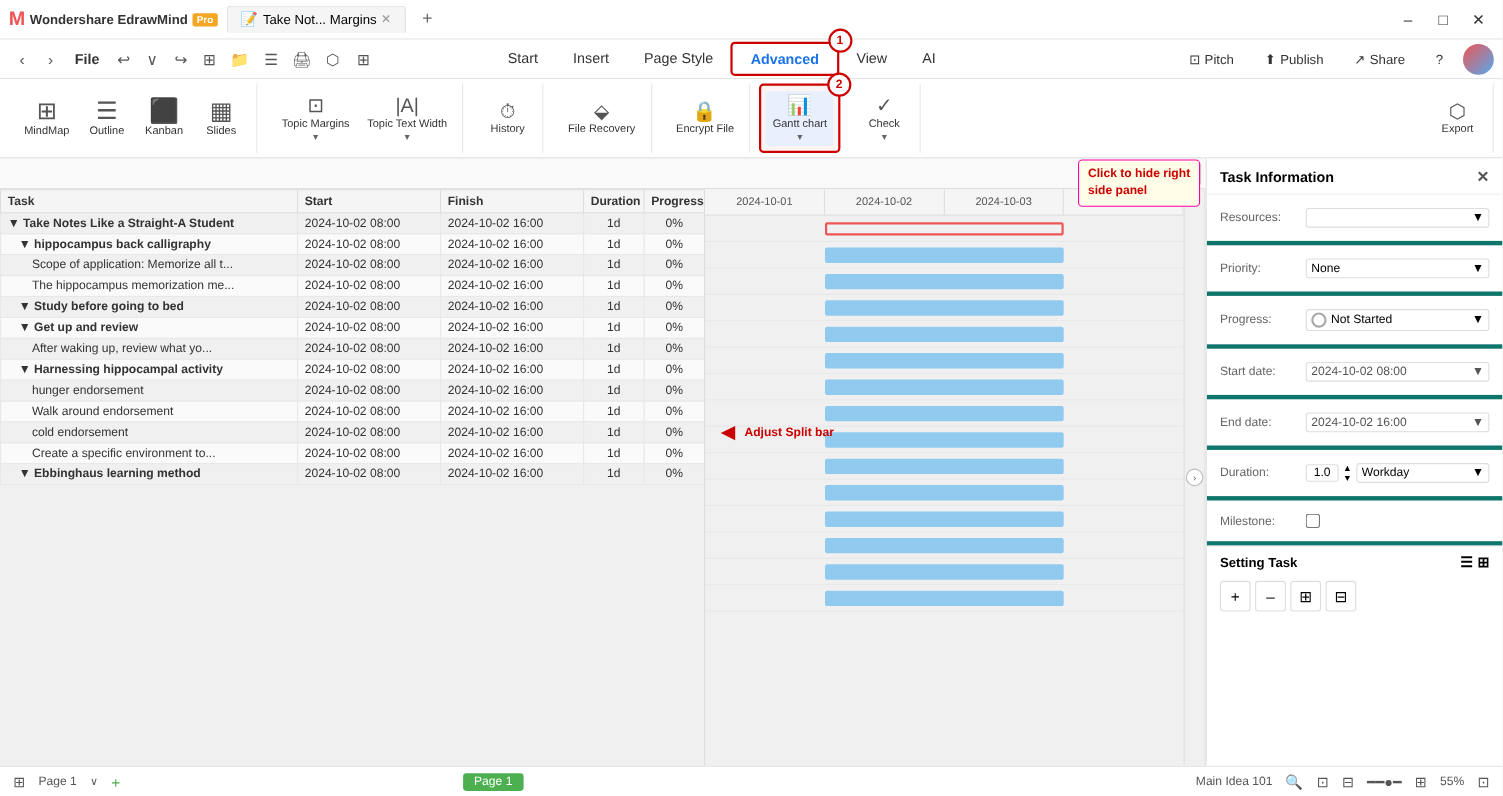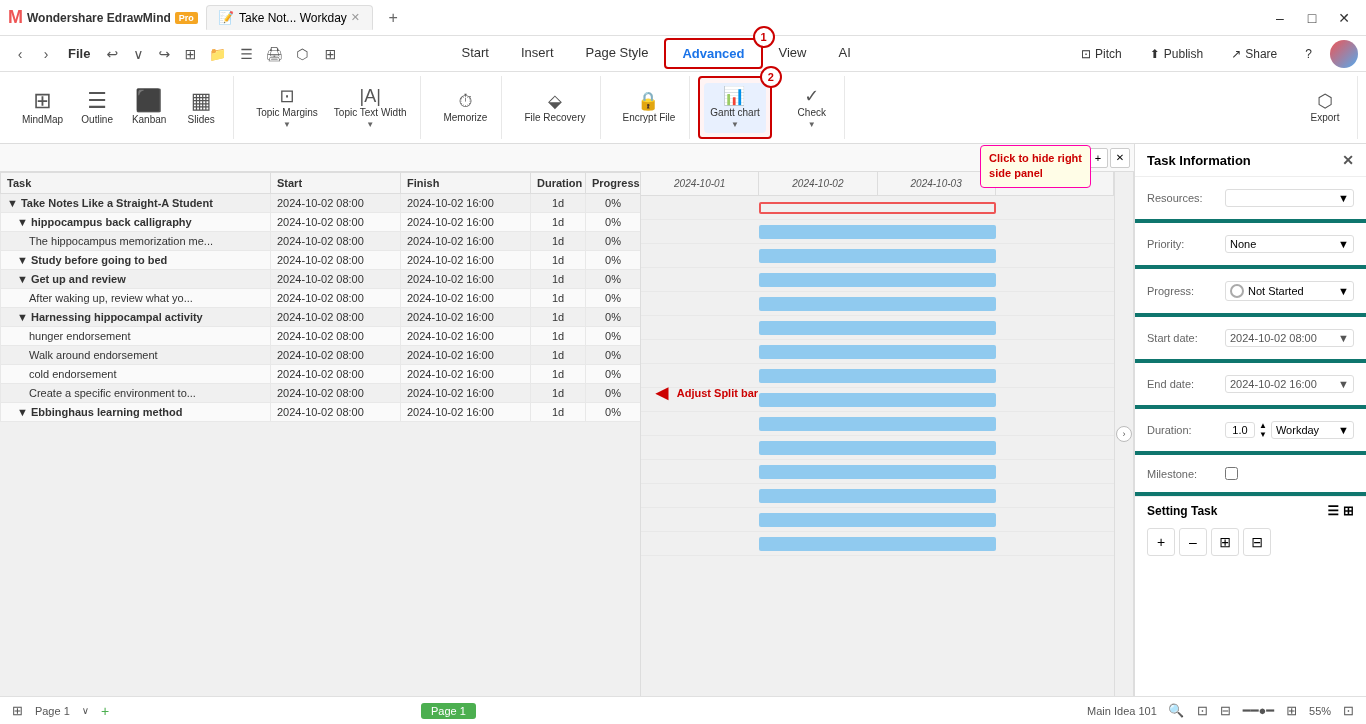--- a/index.html
+++ b/index.html
@@ -71,24 +71,24 @@
     }
     .gantt-table td {
       border: 1px solid #e8e8e8; padding: 3px 6px;
       font-size: 11px; color: #333; white-space: nowrap; overflow: hidden; text-overflow: ellipsis;
       max-width: 0;
     }
     .gantt-table tr:nth-child(even) td { background: #fafafa; }
     .task-indent-0 { font-weight: 600; }
     .task-indent-1 { padding-left: 16px !important; font-weight: 600; }
     .task-indent-2 { padding-left: 28px !important; }
-    .timeline-date { flex: 1; text-align: center; font-size: 10px; color: #555; border-right: 1px solid #ddd; display: flex; align-items: center; justify-content: center; font-style: italic; }
-
-    
-    .right-panel { width: 232px; border-left: 1px solid #ddd; background: #fff; display: flex; flex-direction: column; overflow: hidden; }
+    .timeline-date { flex: 1; text-align: center; font-size: 10px; color: #555; border-right: 1px solid #ddd; display: flex; align-items: center; justify-content: center; }
+
+    
+    .right-panel { width: 270px; border-left: 1px solid #ddd; background: #fff; display: flex; flex-direction: column; overflow: hidden; }
     .right-panel-header { display: flex; align-items: center; justify-content: space-between; padding: 8px 12px; border-bottom: 1px solid #eee; font-size: 13px; font-weight: 600; }
     .panel-section { padding: 8px 12px; border-bottom: 4px solid #0f766e; }
     .panel-row { display: flex; align-items: center; gap: 8px; padding: 4px 0; font-size: 11px; }
     .panel-label { color: #666; min-width: 70px; }
     .panel-select { flex: 1; border: 1px solid #ddd; border-radius: 3px; padding: 2px 4px; font-size: 11px; display: flex; align-items: center; justify-content: space-between; cursor: pointer; }
     .panel-date { flex: 1; border: 1px solid #ddd; border-radius: 3px; padding: 2px 4px; font-size: 11px; color: #555; cursor: pointer; display: flex; align-items: center; justify-content: space-between; }
 
     
     .setting-task-header { display: flex; align-items: center; justify-content: space-between; padding: 6px 12px; font-size: 12px; font-weight: 600; }
     .setting-task-icons { display: flex; gap: 4px; align-items: center; padding: 4px 12px; }
@@ -109,21 +109,21 @@
 <body>
 
 <div class="titlebar">
   <div class="titlebar-app">
     <span style="color:#e55;font-size:18px;">M</span>
     <span>Wondershare EdrawMind</span>
     <span class="pro-badge">Pro</span>
   </div>
   <div class="tab active">
     <span style="color:#4CAF50;font-size:13px;">📝</span>
-    <span>Take Not... Workday</span>
+    <span>Take Not... Margins</span>
     <span style="color:#999;font-size:11px;">✕</span>
   </div>
   <div class="tab-add">+</div>
   <div class="win-controls">
     <div class="win-btn">–</div>
     <div class="win-btn">□</div>
     <div class="win-btn close">✕</div>
   </div>
 </div>
 
@@ -206,21 +206,21 @@
         <span class="ribbon-icon" style="font-size:18px;">|A|</span>
         <span class="ribbon-label">Topic Text Width</span>
         <span style="font-size:8px;color:#666;">▼</span>
       </div>
     </div>
   </div>
 
   <div class="ribbon-group">
     <div class="ribbon-icon-btn">
       <span class="ribbon-icon" style="font-size:18px;">⏱</span>
-      <span class="ribbon-label">Memorize</span>
+      <span class="ribbon-label">History</span>
     </div>
   </div>
 
   <div class="ribbon-group">
     <div class="ribbon-icon-btn">
       <span class="ribbon-icon" style="font-size:18px;">⬙</span>
       <span class="ribbon-label">File Recovery</span>
     </div>
   </div>
 
@@ -300,20 +300,27 @@
       <td style="text-align:center;">0%</td>
     </tr>
               <tr>
       <td class="task-indent-1" style="padding-left:18px;max-width:270px;overflow:hidden;text-overflow:ellipsis;">▼ hippocampus back calligraphy</td>
       <td>2024-10-02 08:00</td>
       <td>2024-10-02 16:00</td>
       <td style="text-align:center;">1d</td>
       <td style="text-align:center;">0%</td>
     </tr>
               <tr>
+      <td class="task-indent-2" style="padding-left:30px;max-width:270px;overflow:hidden;text-overflow:ellipsis;">Scope of application: Memorize all t...</td>
+      <td>2024-10-02 08:00</td>
+      <td>2024-10-02 16:00</td>
+      <td style="text-align:center;">1d</td>
+      <td style="text-align:center;">0%</td>
+    </tr>
+              <tr>
       <td class="task-indent-2" style="padding-left:30px;max-width:270px;overflow:hidden;text-overflow:ellipsis;">The hippocampus memorization me...</td>
       <td>2024-10-02 08:00</td>
       <td>2024-10-02 16:00</td>
       <td style="text-align:center;">1d</td>
       <td style="text-align:center;">0%</td>
     </tr>
               <tr>
       <td class="task-indent-1" style="padding-left:18px;max-width:270px;overflow:hidden;text-overflow:ellipsis;">▼ Study before going to bed</td>
       <td>2024-10-02 08:00</td>
       <td>2024-10-02 16:00</td>

